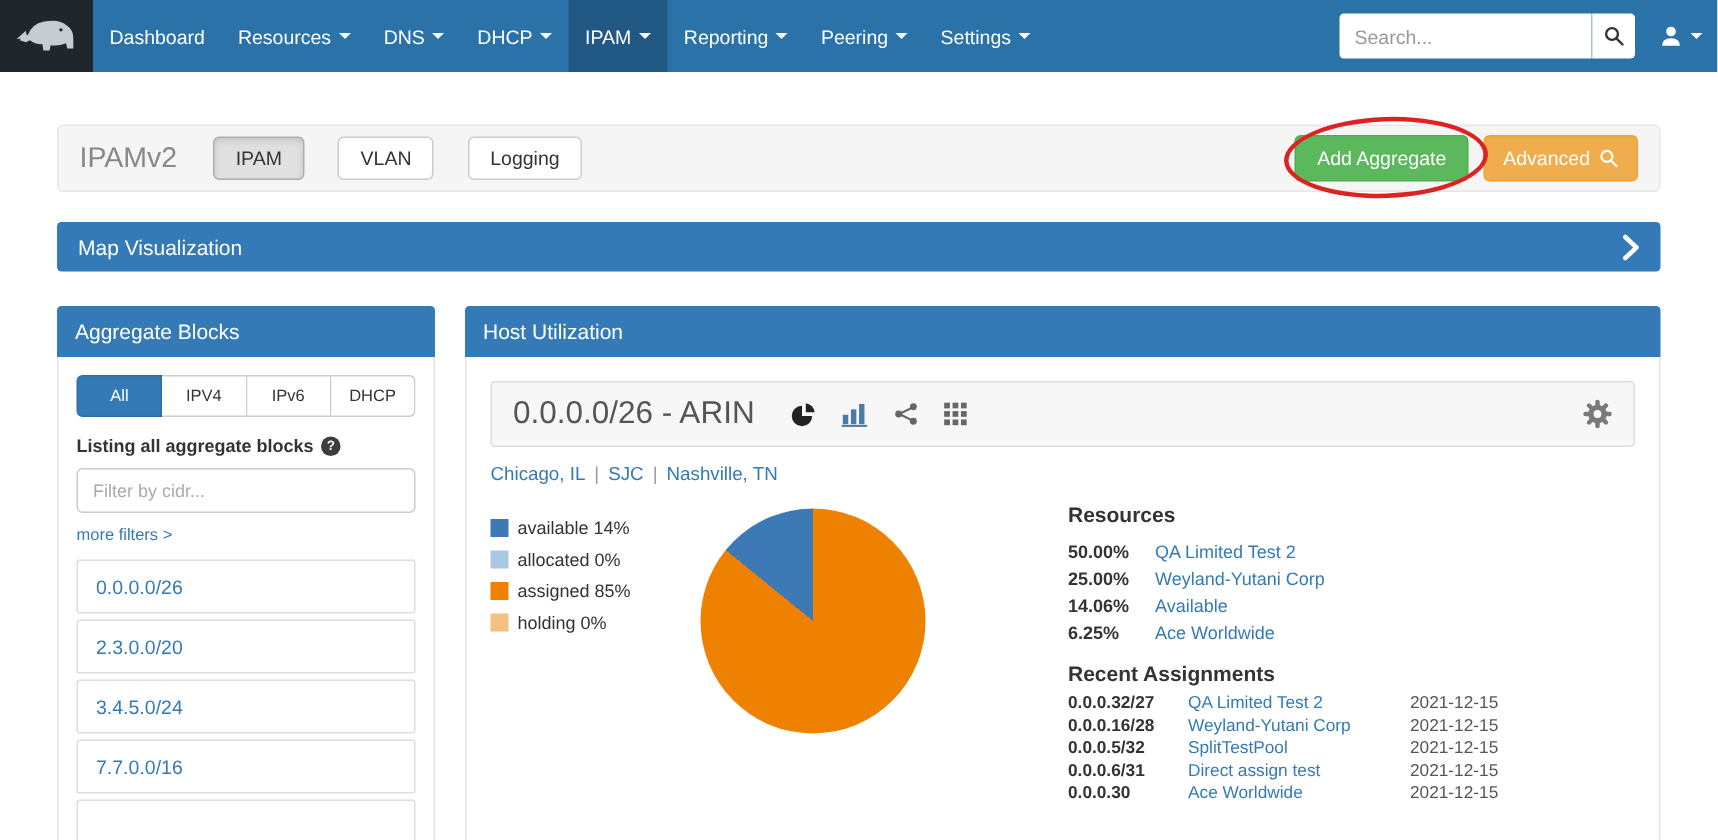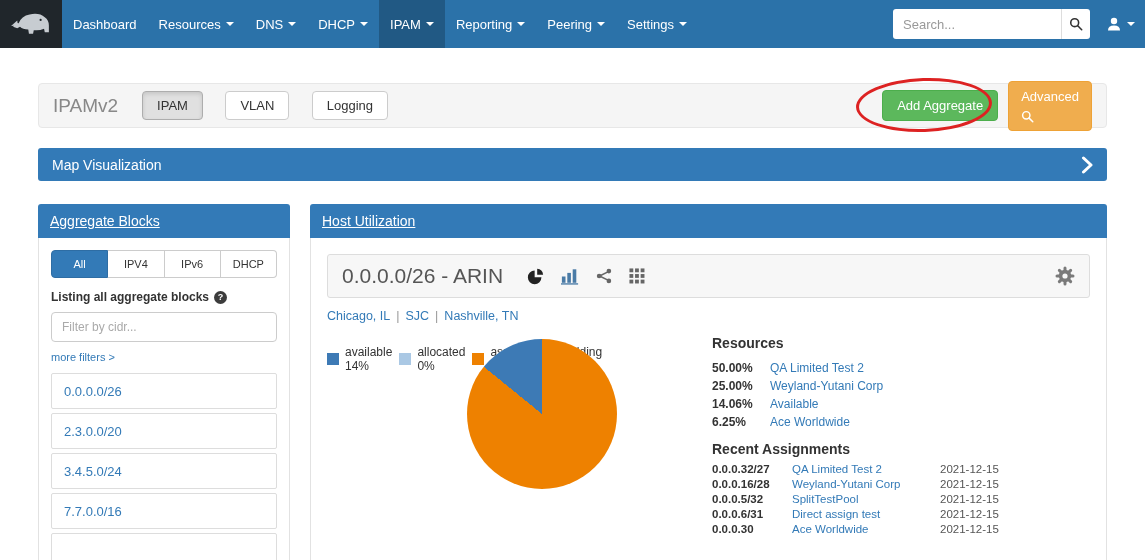--- a/index.html
+++ b/index.html
@@ -24,31 +24,31 @@
 
   
   .container{margin:0 38px;}
   .toolbar{margin-top:35px;height:45px;background:#f5f5f5;border:1px solid #e7e7e7;border-radius:4px;display:flex;align-items:center;padding:0 14px;}
   .page-title{font-size:19px;color:#888;margin-right:24px;}
   .btn{font-size:13px;padding:6px 14px;border-radius:4px;border:1px solid #ccc;background:#fff;color:#333;cursor:pointer;}
   .view-tabs .btn+.btn{margin-left:18px;}
   .btn.pressed{background:#e0e0e0;border-color:#adadad;box-shadow:inset 0 2px 4px rgba(0,0,0,.12);}
   .toolbar-right{margin-left:auto;display:flex;align-items:center;}
   .btn-green{background:var(--green);border-color:#4cae4c;color:#fff;padding:7px 14px;}
-  .btn-orange{background:var(--orange);border-color:#eea236;color:#fff;display:flex;align-items:flex-start;gap:6px;padding:7px 12px;flex-direction:column;}
+  .btn-orange{background:var(--orange);border-color:#eea236;color:#fff;display:flex;align-items:center;gap:6px;padding:7px 12px;}
   .toolbar-right .btn-orange{margin-left:10px;}
   .annotation{position:absolute;left:856px;top:78px;width:136px;height:54px;border:3px solid var(--annot);border-radius:50%;transform:rotate(-2deg);pointer-events:none;z-index:5;}
 
   
   .map-bar{margin-top:20px;height:33px;background:var(--accent);border-radius:3px;display:flex;align-items:center;padding:0 14px;color:#fff;font-size:14px;cursor:pointer;}
   .map-bar .chev{margin-left:auto;display:flex;align-items:center;}
 
   
   .content{display:flex;gap:20px;margin-top:23px;align-items:flex-start;}
-  .panel-header{background:var(--accent);color:#fff;font-size:14px;height:34px;display:flex;align-items:center;padding:0 12px;border-radius:3px 3px 0 0;text-decoration:underline;}
+  .panel-header{background:var(--accent);color:#fff;font-size:14px;height:34px;display:flex;align-items:center;padding:0 12px;border-radius:3px 3px 0 0;}
 
   .left-panel{width:252px;flex:none;}
   .left-body{border:1px solid #e2e2e2;border-top:none;background:#fff;padding:12px;}
   .seg-group{display:flex;margin-bottom:12px;}
   .seg{flex:1;font-size:11px;padding:7px 0;text-align:center;border:1px solid #ccc;border-left:none;background:#fff;color:#333;cursor:pointer;}
   .seg:first-child{border-left:1px solid #ccc;border-radius:4px 0 0 4px;}
   .seg:last-child{border-radius:0 4px 4px 0;}
   .seg.active{background:var(--accent);border-color:#2e6da4;color:#fff;}
   .listing-label{font-size:12px;font-weight:bold;color:#333;display:flex;align-items:center;gap:5px;margin-bottom:8px;}
   .help-badge{width:13px;height:13px;border-radius:50%;background:#3c3c3c;color:#fff;font-size:9px;display:inline-flex;align-items:center;justify-content:center;cursor:pointer;flex:none;}
@@ -61,21 +61,21 @@
   .right-body{border:1px solid #e2e2e2;border-top:none;background:#fff;padding:16px;min-height:330px;}
   .subheader{background:#f7f7f7;border:1px solid #ddd;border-radius:3px;height:44px;display:flex;align-items:center;padding:0 14px;}
   .block-title{font-size:21px;color:#555;}
   .view-icons{display:flex;align-items:center;gap:17px;margin-left:24px;}
   .icon-btn{display:flex;align-items:center;cursor:pointer;}
   .gear{margin-left:auto;cursor:pointer;display:flex;align-items:center;}
   .regions{margin:11px 0 10px;font-size:12.5px;}
   .regions a{color:var(--link);text-decoration:none;cursor:pointer;}
   .region-sep{color:#999;margin:0 6px;}
   .chart-row{display:flex;align-items:flex-start;}
-  .legend{width:140px;margin-top:12px;display:flex;flex-direction:row;gap:7px;}
+  .legend{width:140px;margin-top:12px;display:flex;flex-direction:column;gap:7px;}
   .legend-item{display:flex;align-items:center;gap:6px;font-size:12px;color:#333;}
   .swatch{width:12px;height:12px;display:inline-block;flex:none;}
   .pie{width:150px;height:150px;border-radius:50%;margin-top:6px;flex:none;}
   .stats{margin-left:95px;width:320px;}
   .stats h3{font-size:14px;color:#333;margin:2px 0 10px;font-weight:bold;}
   .res-row{display:grid;grid-template-columns:52px 1fr;column-gap:6px;font-size:12px;margin-bottom:4px;}
   .res-pct{font-weight:bold;color:#333;}
   a.link{color:var(--link);text-decoration:none;cursor:pointer;}
   .recent-head{margin-top:12px !important;margin-bottom:6px !important;}
   .rec-row{display:grid;grid-template-columns:74px 142px 70px;column-gap:6px;font-size:11.5px;margin-bottom:3px;}

